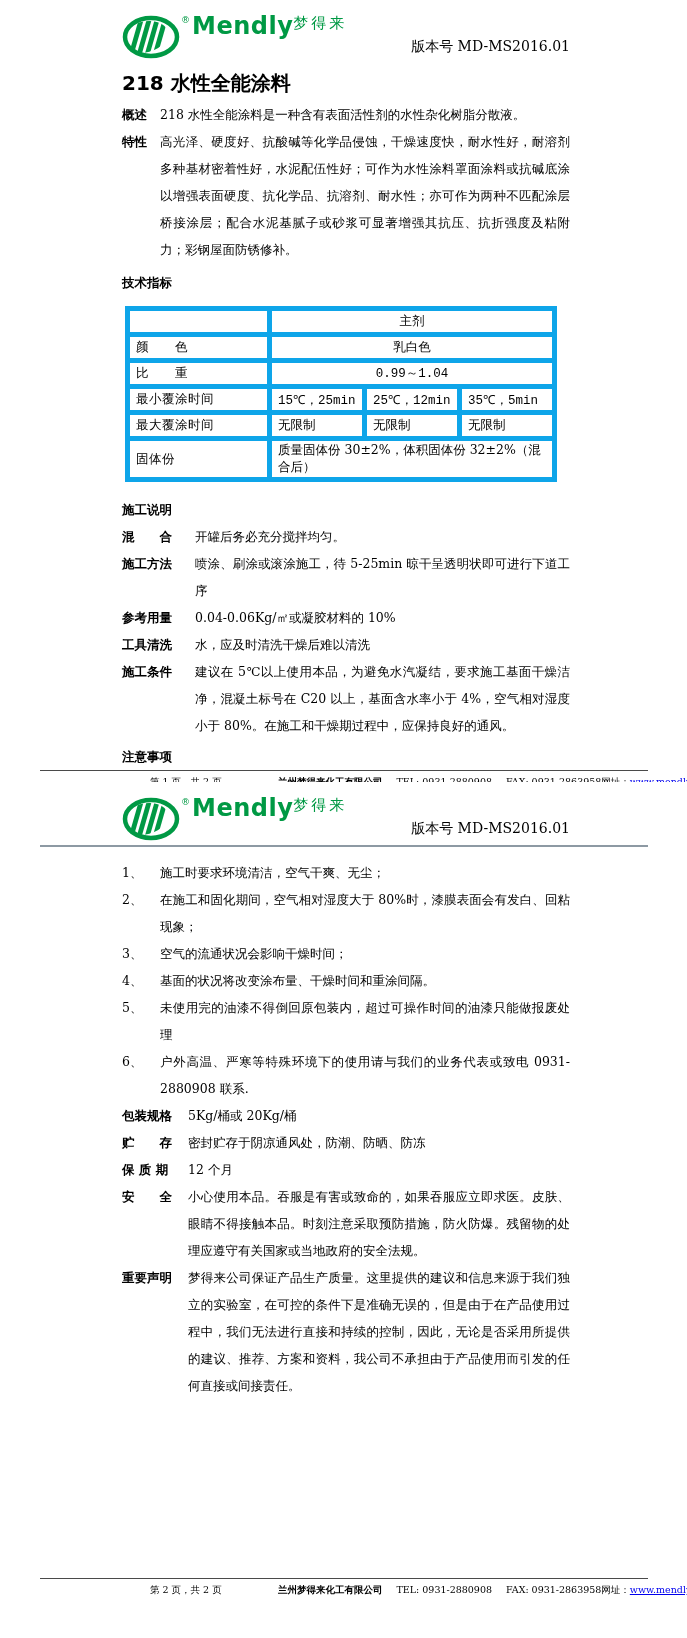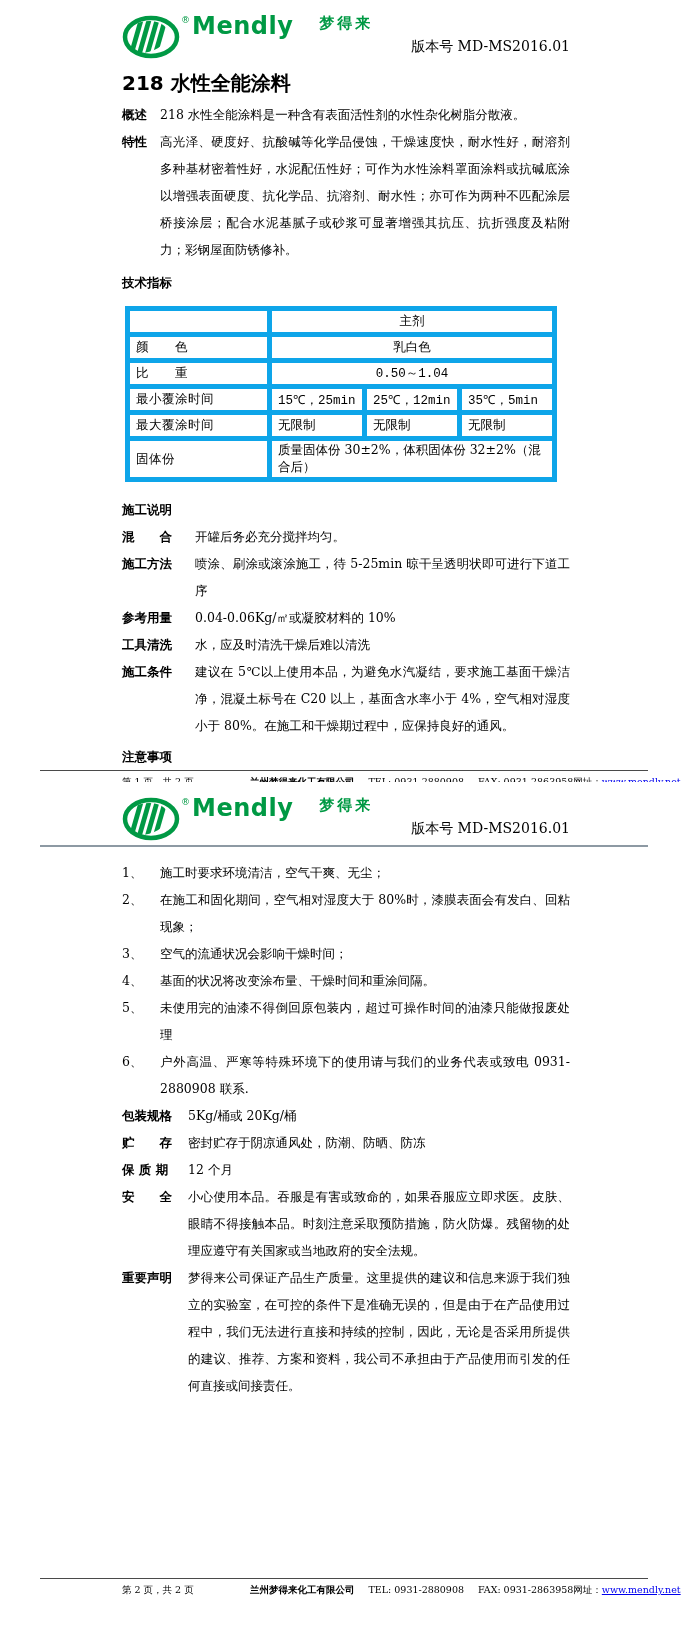--- a/index.html
+++ b/index.html
@@ -41,26 +41,25 @@
   .brand {
     font-family: "DejaVu Sans", sans-serif;
     font-weight: 800;
     font-size: 24px;
     line-height: 23px;
     color: #009944;
     letter-spacing: 0.5px;
   }
   .brand-cn {
     font-family: "DejaVu Sans", sans-serif;
-    font-weight: 700;
+    font-weight: 400;
     font-size: 15px;
     line-height: 17px;
     color: #009944;
     letter-spacing: 3px;
-    margin-left: 26px;
   }
   .version {
     font-size: 14px;
     padding-bottom: 3px;
     font-family: "DejaVu Serif", serif;
   }
   .header-divider {
     height: 2px;
     background: #8d99a3;
     margin: 4px -78px 0 -82px;
@@ -136,21 +135,21 @@
     margin: 0 -78px 0 -82px;
   }
   .page-footer {
     display: flex;
     font-size: 9.5px;
     line-height: 13px;
     margin-top: 4px;
     padding-bottom: 8px;
   }
   .page-2 .page-footer { padding-bottom: 42px; }
-  .footer-pagenum { flex: 0 0 128px; }
+  .footer-pagenum { flex: 0 0 128px; margin-left: 28px; }
   .footer-center { flex: 1; display: flex; flex-direction: row; align-items: center; }
   .footer-line { display: flex; gap: 14px; white-space: nowrap; }
   .footer-company { font-weight: 700; }
   .footer-line2 { display: flex; gap: 42px; white-space: nowrap; }
   a.weblink { color: #0000ee; text-decoration: underline; cursor: pointer; }
 </style>
 </head>
 <body>
 
 <section class="page page-1">
@@ -206,21 +205,21 @@
       <tr>
         <td class="lblcell"></td>
         <td class="c" colspan="3">主剂</td>
       </tr>
       <tr>
         <td class="lblcell">颜　　色</td>
         <td class="c" colspan="3">乳白色</td>
       </tr>
       <tr>
         <td class="lblcell">比　　重</td>
-        <td class="c mono" colspan="3">0.50～1.04</td>
+        <td class="c mono" colspan="3">0.99～1.04</td>
       </tr>
       <tr>
         <td class="lblcell">最小覆涂时间</td>
         <td class="mono">15℃，25min</td>
         <td class="mono">25℃，12min</td>
         <td class="mono">35℃，5min</td>
       </tr>
       <tr>
         <td class="lblcell">最大覆涂时间</td>
         <td>无限制</td>

